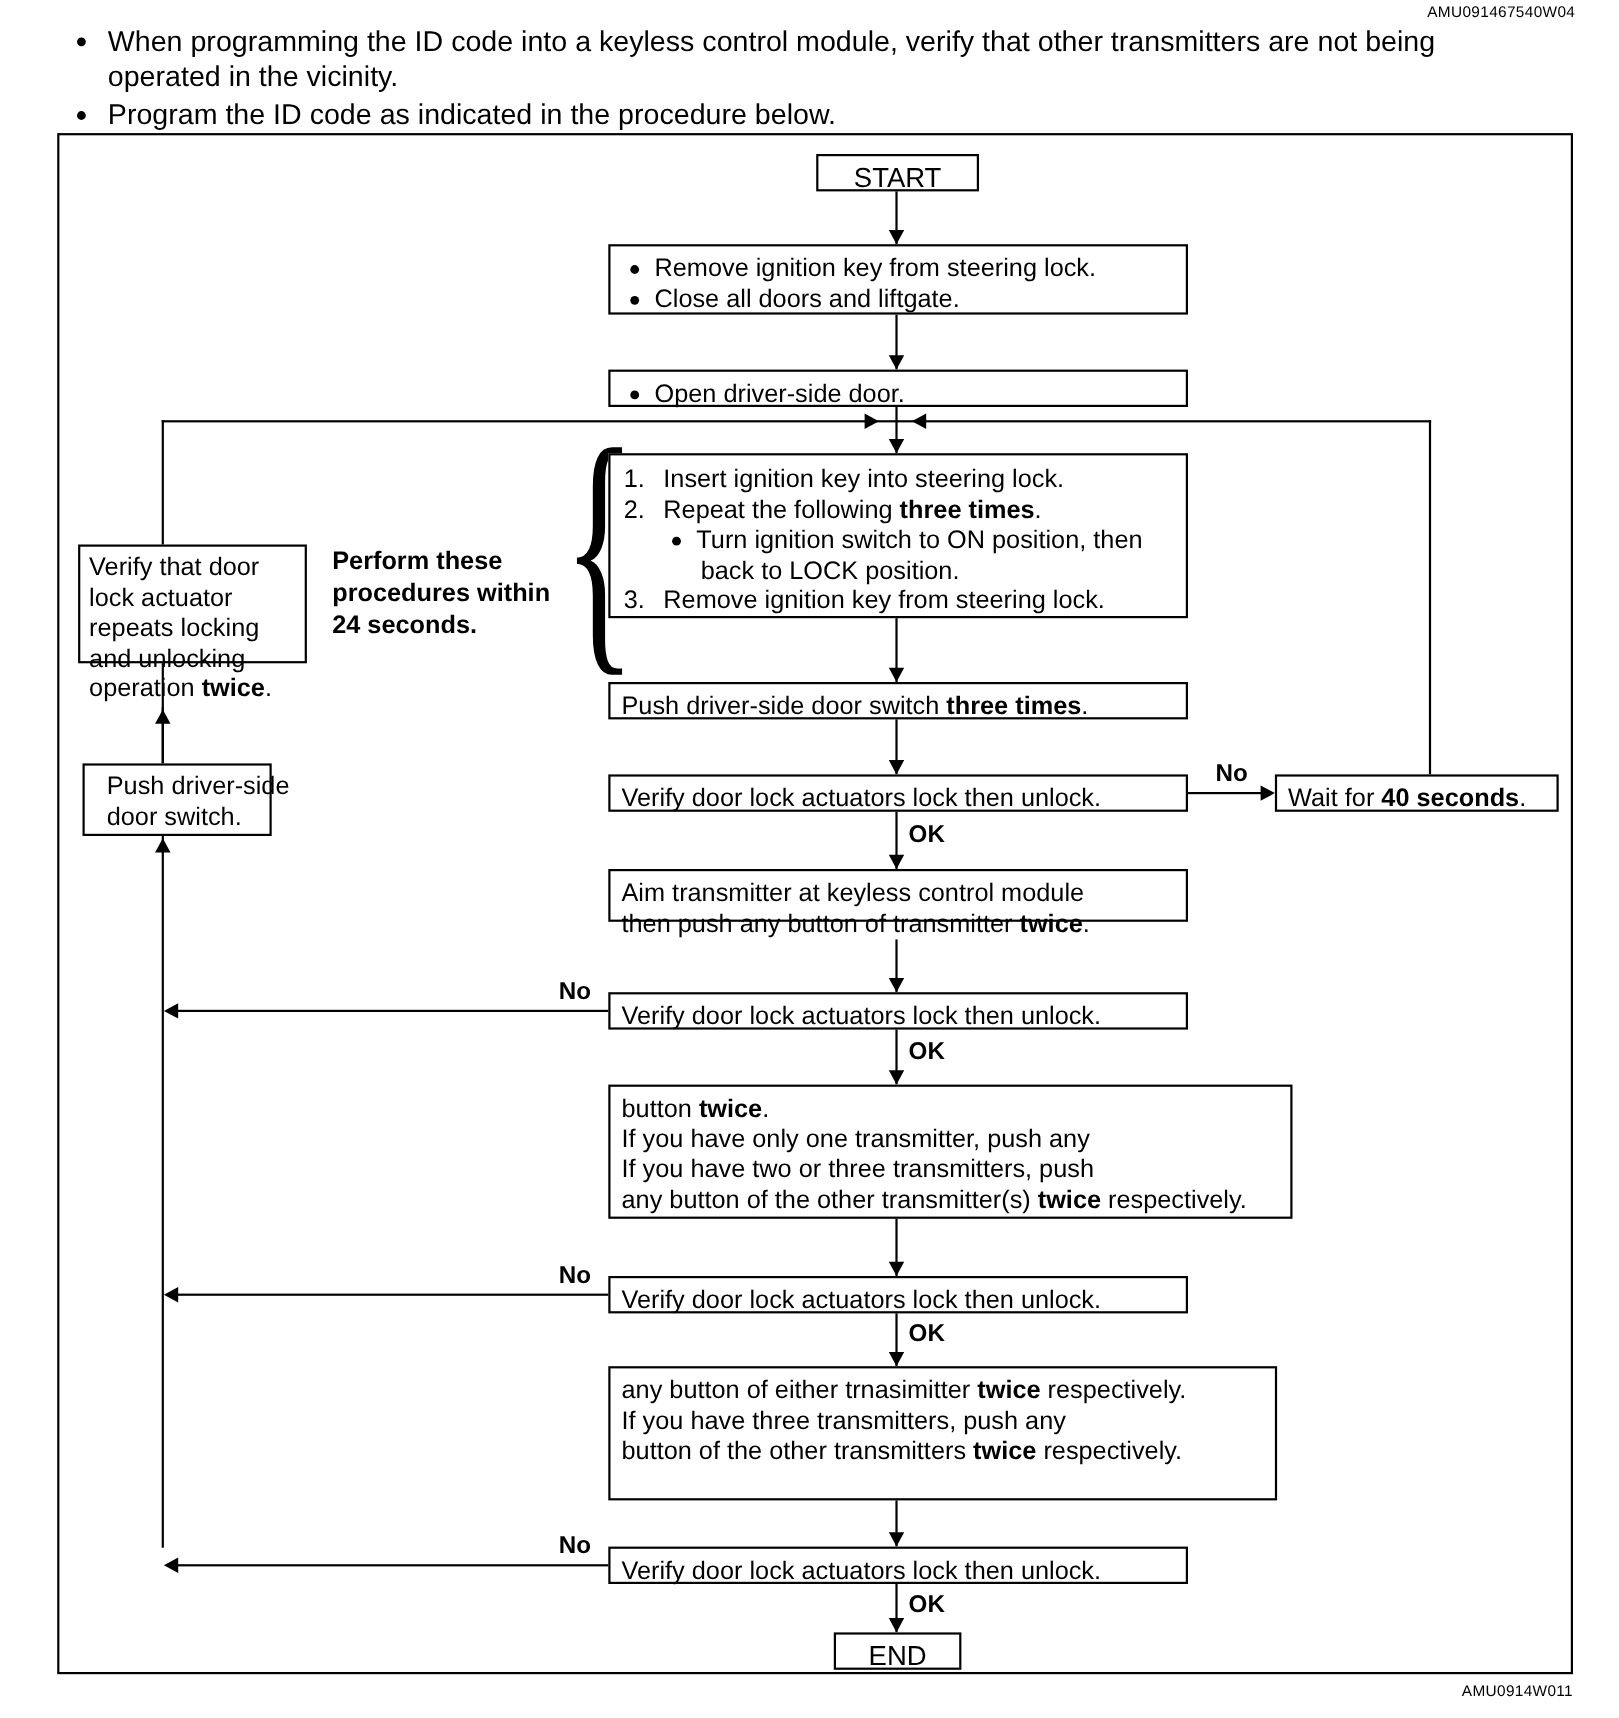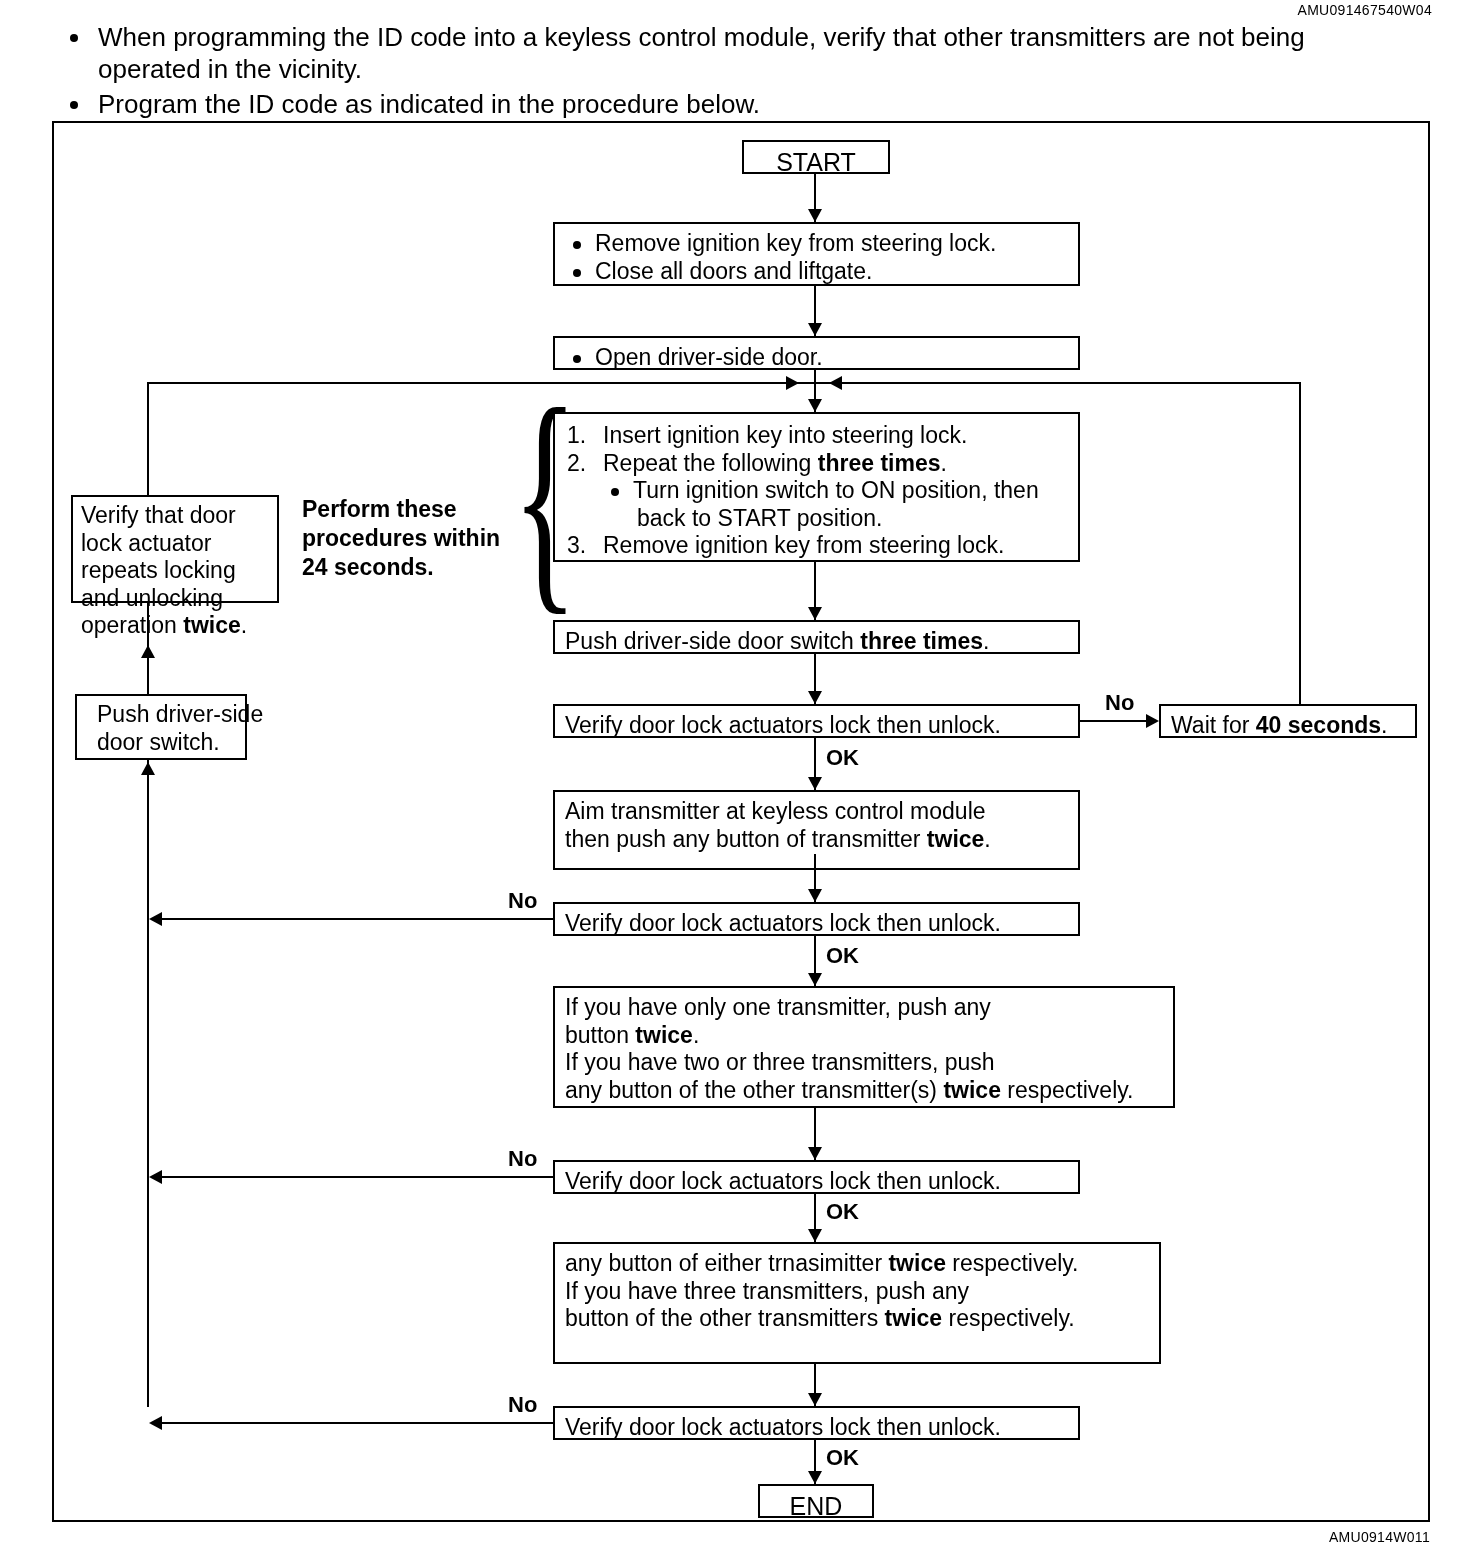--- a/index.html
+++ b/index.html
@@ -260,21 +260,21 @@
     </div>
     <div class="num-line">
       <span class="num">2.</span>
       <span>Repeat the following </span><b>three times</b><span>.</span>
     </div>
     <div class="sub-bullet">
       <span class="dot"></span>
       <span>Turn ignition switch to ON position, then</span>
     </div>
     <div class="num-line cont">
-      <span>back to START position.</span>
+      <span>back to LOCK position.</span>
     </div>
     <div class="num-line">
       <span class="num">3.</span>
       <span>Remove ignition key from steering lock.</span>
     </div>
   </div>
   <div class="vline" style="left:814px; top:562px; height:58px;"></div>
   <div class="arrow down" style="left:808px; top:607px;"></div>
 
   <div class="node" style="left:553px; top:620px; width:527px; height:34px;">
@@ -292,41 +292,41 @@
   <div class="edge-label" style="left:1105px; top:690px;">No</div>
 
   <div class="node" style="left:1159px; top:704px; width:258px; height:34px;">
     <span class="line"><span>Wait for </span><b>40 seconds</b><span>.</span></span>
   </div>
 
   <div class="vline" style="left:814px; top:738px; height:52px;"></div>
   <div class="arrow down" style="left:808px; top:777px;"></div>
   <div class="edge-label" style="left:826px; top:745px;">OK</div>
 
-  <div class="node" style="left:553px; top:790px; width:527px; height:80px;">
+  <div class="node" style="left:553px; top:790px; width:527px; height:48px;">
     <div class="line">Aim transmitter at keyless control module</div>
     <div class="line"><span>then push any button of transmitter </span><b>twice</b><span>.</span></div>
   </div>
   <div class="vline" style="left:814px; top:854px; height:48px;"></div>
   <div class="arrow down" style="left:808px; top:889px;"></div>
 
   <div class="node" style="left:553px; top:902px; width:527px; height:34px;">
     <span class="line">Verify door lock actuators lock then unlock.</span>
   </div>
   <div class="hline" style="left:160px; top:918px; width:393px;"></div>
   <div class="arrow left" style="left:149px; top:912px;"></div>
   <div class="edge-label" style="left:508px; top:888px;">No</div>
 
   <div class="vline" style="left:814px; top:936px; height:50px;"></div>
   <div class="arrow down" style="left:808px; top:973px;"></div>
   <div class="edge-label" style="left:826px; top:943px;">OK</div>
 
   <div class="node" style="left:553px; top:986px; width:622px; height:122px;">
+    <div class="line"><span>button </span><b>twice</b><span>.</span></div>
     <div class="line">If you have only one transmitter, push any</div>
-    <div class="line"><span>button </span><b>twice</b><span>.</span></div>
     <div class="line">If you have two or three transmitters, push</div>
     <div class="line"><span>any button of the other transmitter(s) </span><b>twice</b><span> respectively.</span></div>
   </div>
   <div class="vline" style="left:814px; top:1108px; height:52px;"></div>
   <div class="arrow down" style="left:808px; top:1147px;"></div>
 
   <div class="node" style="left:553px; top:1160px; width:527px; height:34px;">
     <span class="line">Verify door lock actuators lock then unlock.</span>
   </div>
   <div class="hline" style="left:160px; top:1176px; width:393px;"></div>

